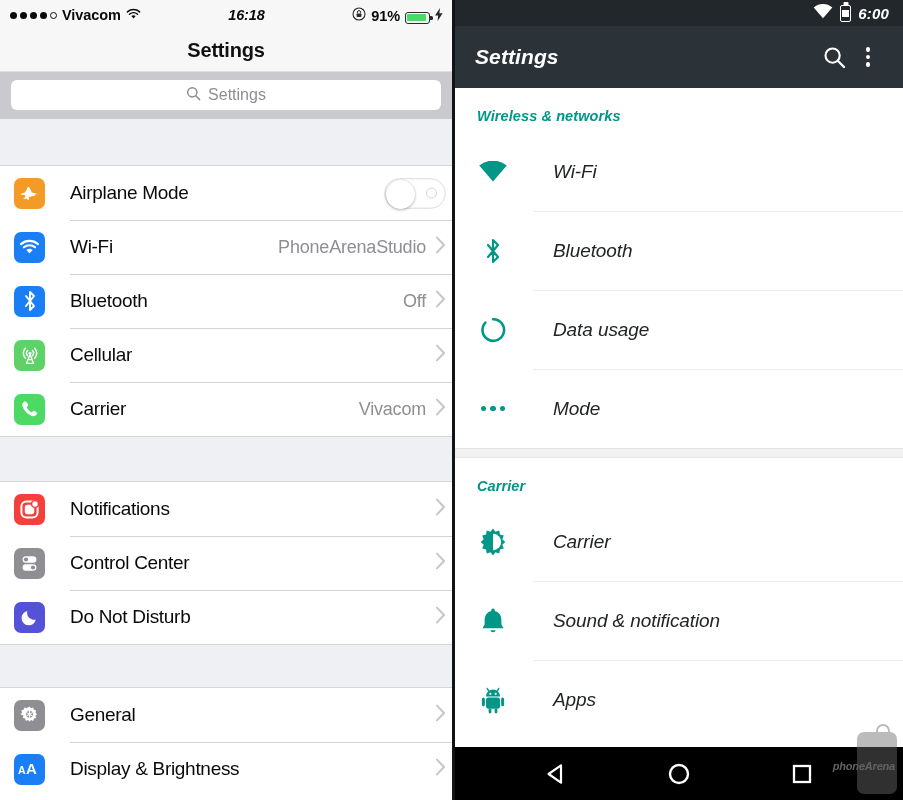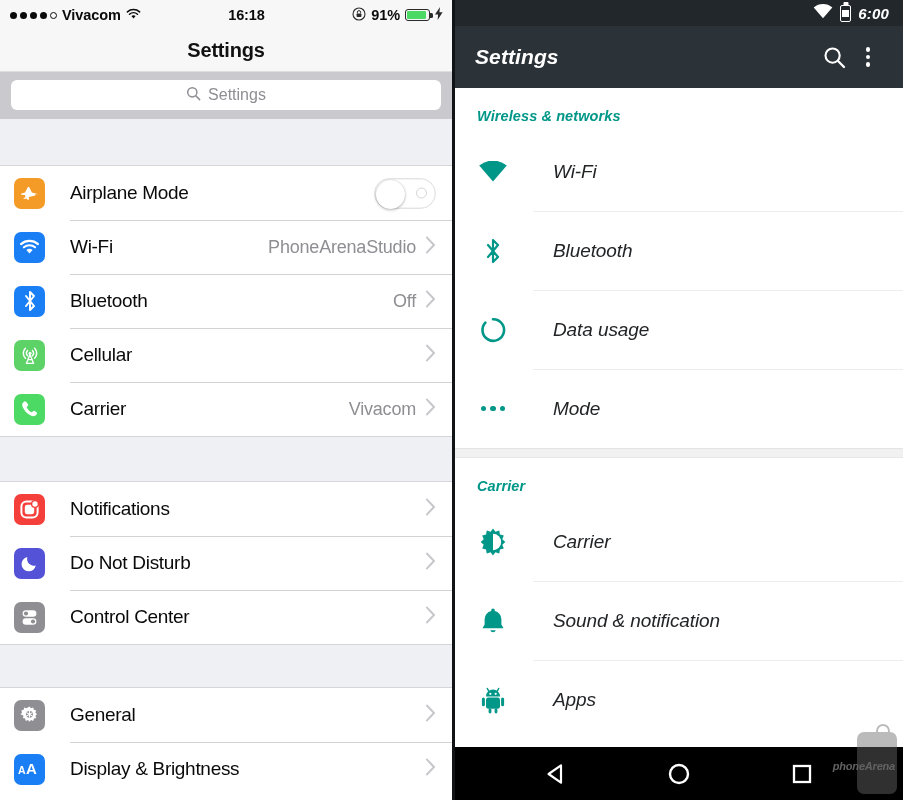--- a/index.html
+++ b/index.html
@@ -24,22 +24,22 @@
     display: flex; align-items: center;
     padding: 0 9px 0 10px;
     font-size: 14px; font-weight: bold; color: #0b0b0b;
     letter-spacing: -0.1px;
   }
   .ios-status-left { display: flex; align-items: center; gap: 5px; flex: 0 0 auto; }
   .sig-dots { display: flex; align-items: center; gap: 3px; }
   .sig-dots i { display: block; width: 7px; height: 7px; border-radius: 50%; background: #0b0b0b; }
   .sig-dots i.hollow { background: transparent; border: 1.4px solid #0b0b0b; width: 7px; height: 7px; }
   .carrier-name { font-size: 14.5px; font-weight: 600; }
-  .ios-status-mid { flex: 1; text-align: center; font-size: 14.5px; font-weight: 700; }
-  .ios-status-right { display: flex; align-items: center; gap: 5px; flex: 0 0 auto; }
+  .ios-status-mid { flex: 1; text-align: center; font-size: 14.5px; font-weight: 700; font-style: italic; }
+  .ios-status-right { display: flex; align-items: flex-end; gap: 5px; flex: 0 0 auto; }
   .batt-pct { font-size: 14.5px; font-weight: 600; }
   .batt {
     position: relative; width: 25px; height: 12px;
     border: 1.4px solid #2a2a2a; border-radius: 3px; padding: 1.2px;
   }
   .batt::after {
     content: ""; position: absolute; right: -3.6px; top: 3.4px;
     width: 2.2px; height: 4.4px; background: #2a2a2a; border-radius: 0 1.5px 1.5px 0;
   }
   .batt span { display: block; height: 100%; width: 91%; background: #4cd964; border-radius: 1px; }
@@ -61,21 +61,21 @@
   .ios-search-ph { color: #8e8e93; font-size: 16px; }
 
   .ios-gap { background: #eff0f4; }
   .ios-gap.g1 { height: 47px; border-bottom: 1px solid #d6d6da; }
   .ios-gap.g2 { height: 46px; border-top: 1px solid #d6d6da; border-bottom: 1px solid #d6d6da; }
   .ios-gap.g3 { height: 44px; border-top: 1px solid #d6d6da; border-bottom: 1px solid #d6d6da; }
 
   .ios-group { background: #fff; }
   .ios-row {
     position: relative; display: flex; align-items: center;
-    height: 54px; padding-left: 14px; padding-right: 16px; background: #fff;
+    height: 54px; padding-left: 14px; padding-right: 6px; background: #fff;
   }
   .ios-row + .ios-row::before {
     content: ""; position: absolute; left: 70px; right: 0; top: 0;
     height: 1px; background: #d3d3d6;
   }
   .icn {
     width: 31px; height: 31px; border-radius: 7px;
     display: flex; align-items: center; justify-content: center;
     flex: 0 0 auto; color: #fff;
   }
@@ -349,44 +349,44 @@
         <span class="ios-label">Notifications</span>
         <span class="ios-value"></span>
         <span class="chev">
           <svg width="11" height="18" viewBox="0 0 11 18">
               <path d="M2 1.6 L9 9 L2 16.4" stroke="#c7c7cc" stroke-width="2.1" fill="none" stroke-linecap="round" stroke-linejoin="round"></path>
             </svg>
         </span>
       </div>
 
       <div class="ios-row">
-        <span class="icn" style="background:#5452d6">
-          <svg width="20" height="20" viewBox="0 0 20 20">
-              <path d="M15.8 12.6A7 7 0 0 1 7.3 4.1 7.2 7.2 0 1 0 15.8 12.6z" fill="#fff"></path>
-            </svg>
-        </span>
-        <span class="ios-label">Do Not Disturb</span>
-        <span class="ios-value"></span>
-        <span class="chev">
-          <svg width="11" height="18" viewBox="0 0 11 18">
-              <path d="M2 1.6 L9 9 L2 16.4" stroke="#c7c7cc" stroke-width="2.1" fill="none" stroke-linecap="round" stroke-linejoin="round"></path>
-            </svg>
-        </span>
-      </div>
-
-      <div class="ios-row">
         <span class="icn" style="background:#8e8e93">
           <svg width="21" height="21" viewBox="0 0 21 21">
             <rect x="3.6" y="3.2" width="13.8" height="6.6" rx="3.3" fill="#fff"></rect>
             <circle cx="7" cy="6.5" r="2.1" fill="#8e8e93"></circle>
             <rect x="3.6" y="11.2" width="13.8" height="6.6" rx="3.3" fill="#fff"></rect>
             <circle cx="14" cy="14.5" r="2.1" fill="#8e8e93"></circle>
           </svg>
         </span>
         <span class="ios-label">Control Center</span>
+        <span class="ios-value"></span>
+        <span class="chev">
+          <svg width="11" height="18" viewBox="0 0 11 18">
+              <path d="M2 1.6 L9 9 L2 16.4" stroke="#c7c7cc" stroke-width="2.1" fill="none" stroke-linecap="round" stroke-linejoin="round"></path>
+            </svg>
+        </span>
+      </div>
+
+      <div class="ios-row">
+        <span class="icn" style="background:#5452d6">
+          <svg width="20" height="20" viewBox="0 0 20 20">
+              <path d="M15.8 12.6A7 7 0 0 1 7.3 4.1 7.2 7.2 0 1 0 15.8 12.6z" fill="#fff"></path>
+            </svg>
+        </span>
+        <span class="ios-label">Do Not Disturb</span>
         <span class="ios-value"></span>
         <span class="chev">
           <svg width="11" height="18" viewBox="0 0 11 18">
               <path d="M2 1.6 L9 9 L2 16.4" stroke="#c7c7cc" stroke-width="2.1" fill="none" stroke-linecap="round" stroke-linejoin="round"></path>
             </svg>
         </span>
       </div>
     </div>
 
     <div class="ios-gap g3"></div>

